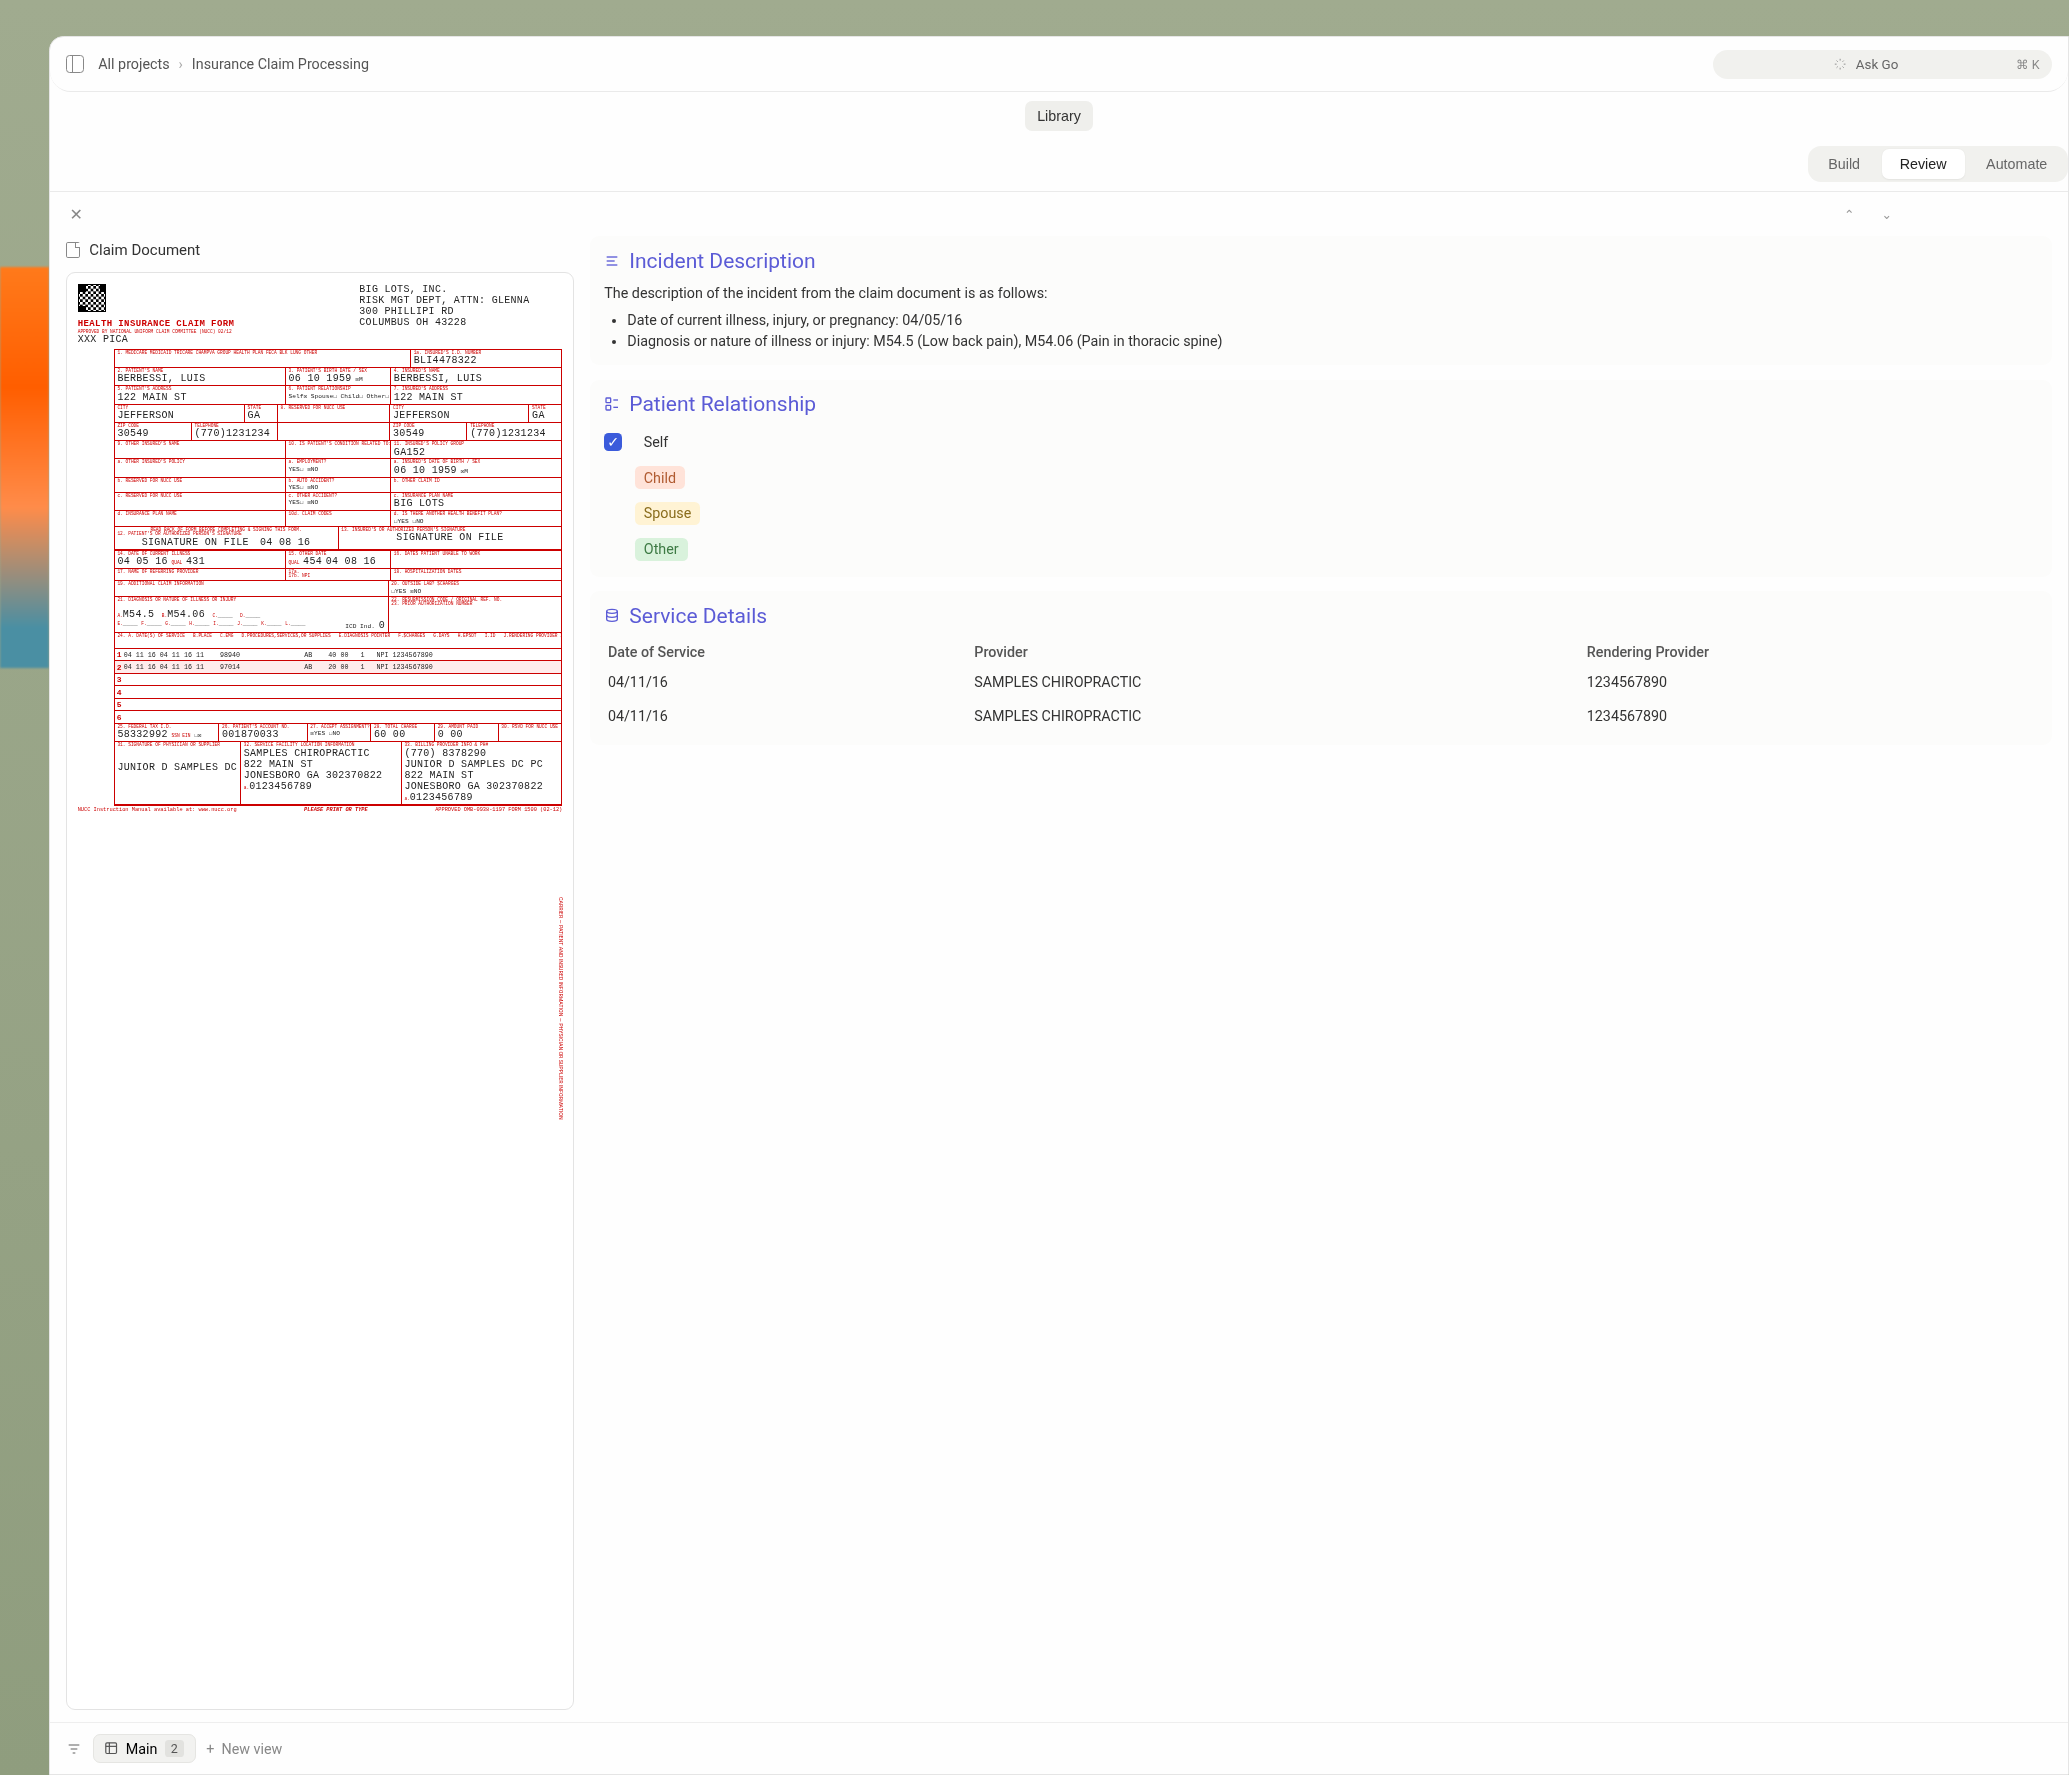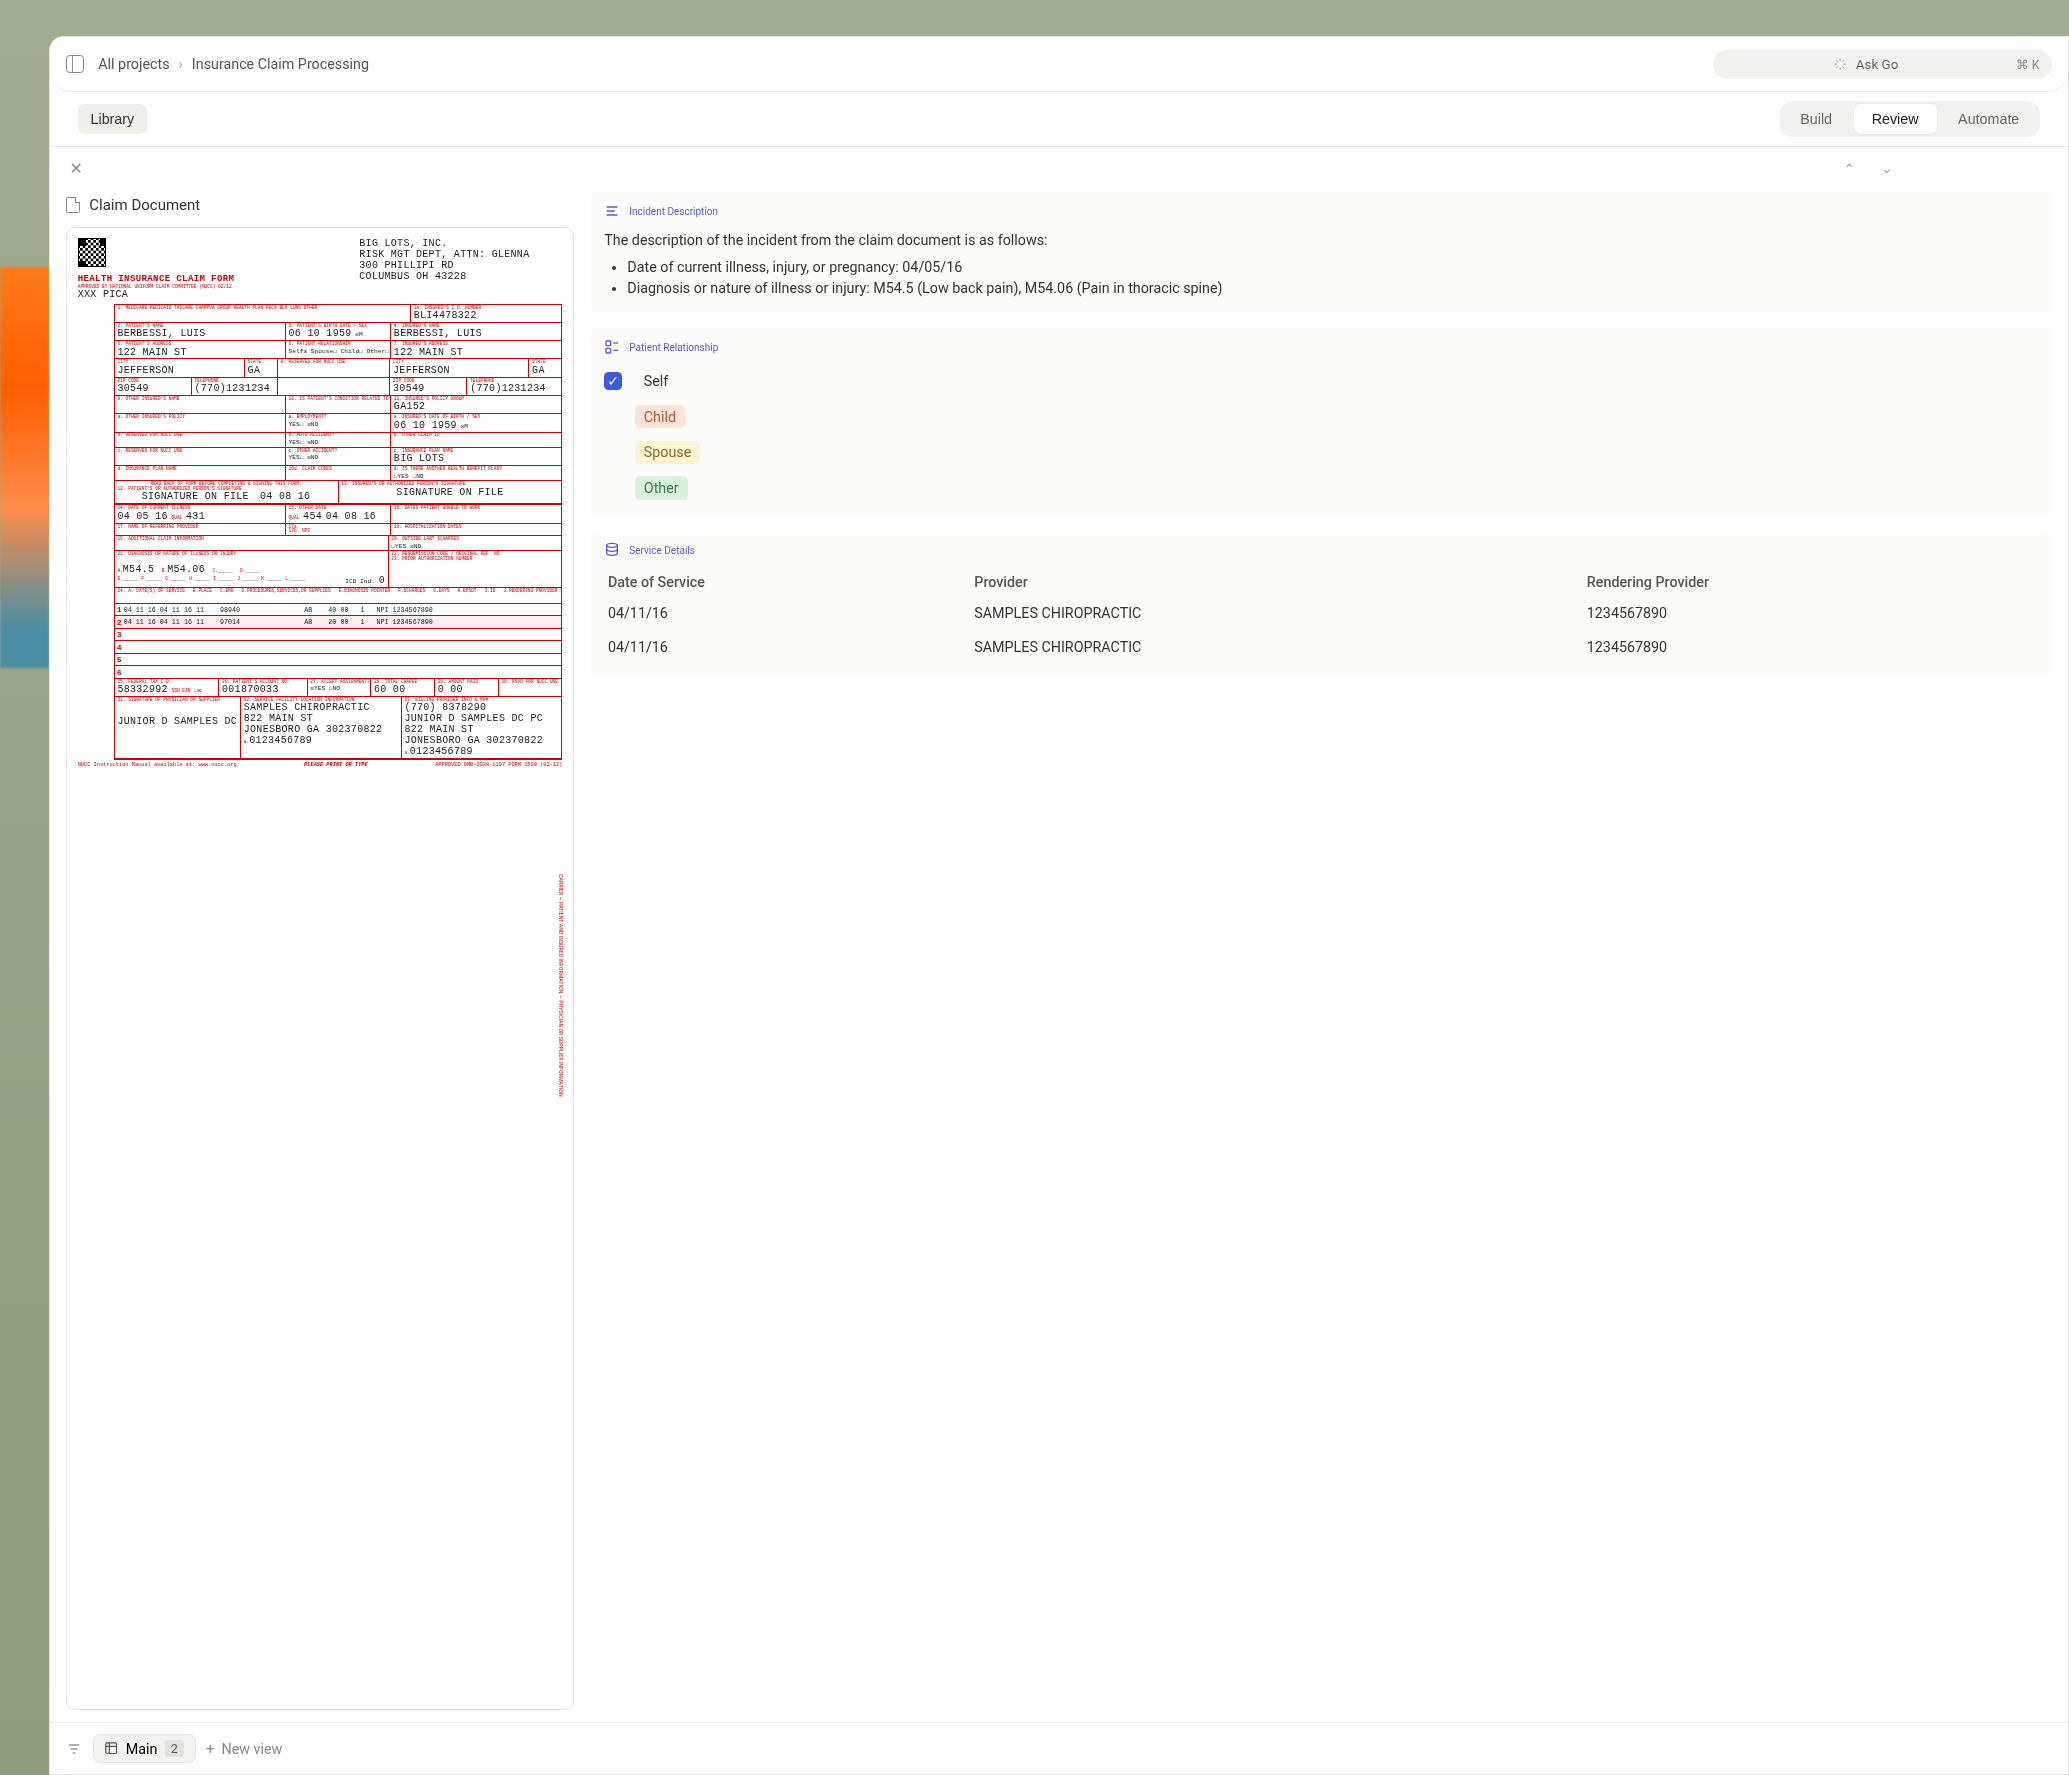--- a/index.html
+++ b/index.html
@@ -96,23 +96,24 @@
   height: 14.3px;
   color: #888;
 }
 .shortcut {
   color: #888;
   font-size: 12.5px;
 }
 .tabbar {
   display: flex;
   align-items: center;
-  padding: 9px 28px;
+  padding: 9px 0;
   border-bottom: 0.9px solid #eaeaea;
   gap: 15px;
+  flex-direction: column;
 }
 .library-btn {
   background: #efefec;
   border: none;
   border-radius: 7.1px;
   padding: 7.1px 12.5px;
   font-size: 14.3px;
   color: #333;
   cursor: pointer;
 }
@@ -318,21 +319,21 @@
 .card {
   background: #fcfcfb;
   border-radius: 9px;
   padding: 12.5px 14.3px;
 }
 .card-header {
   display: flex;
   align-items: center;
   gap: 9px;
   color: #5b5bd6;
-  font-size: 10px;
+  font-size: 21px;
   margin-bottom: 10.7px;
 }
 .card-icon {
   width: 16px;
   height: 16px;
 }
 .incident-text {
   color: #333;
   font-size: 14.3px;
   line-height: 1.5;

